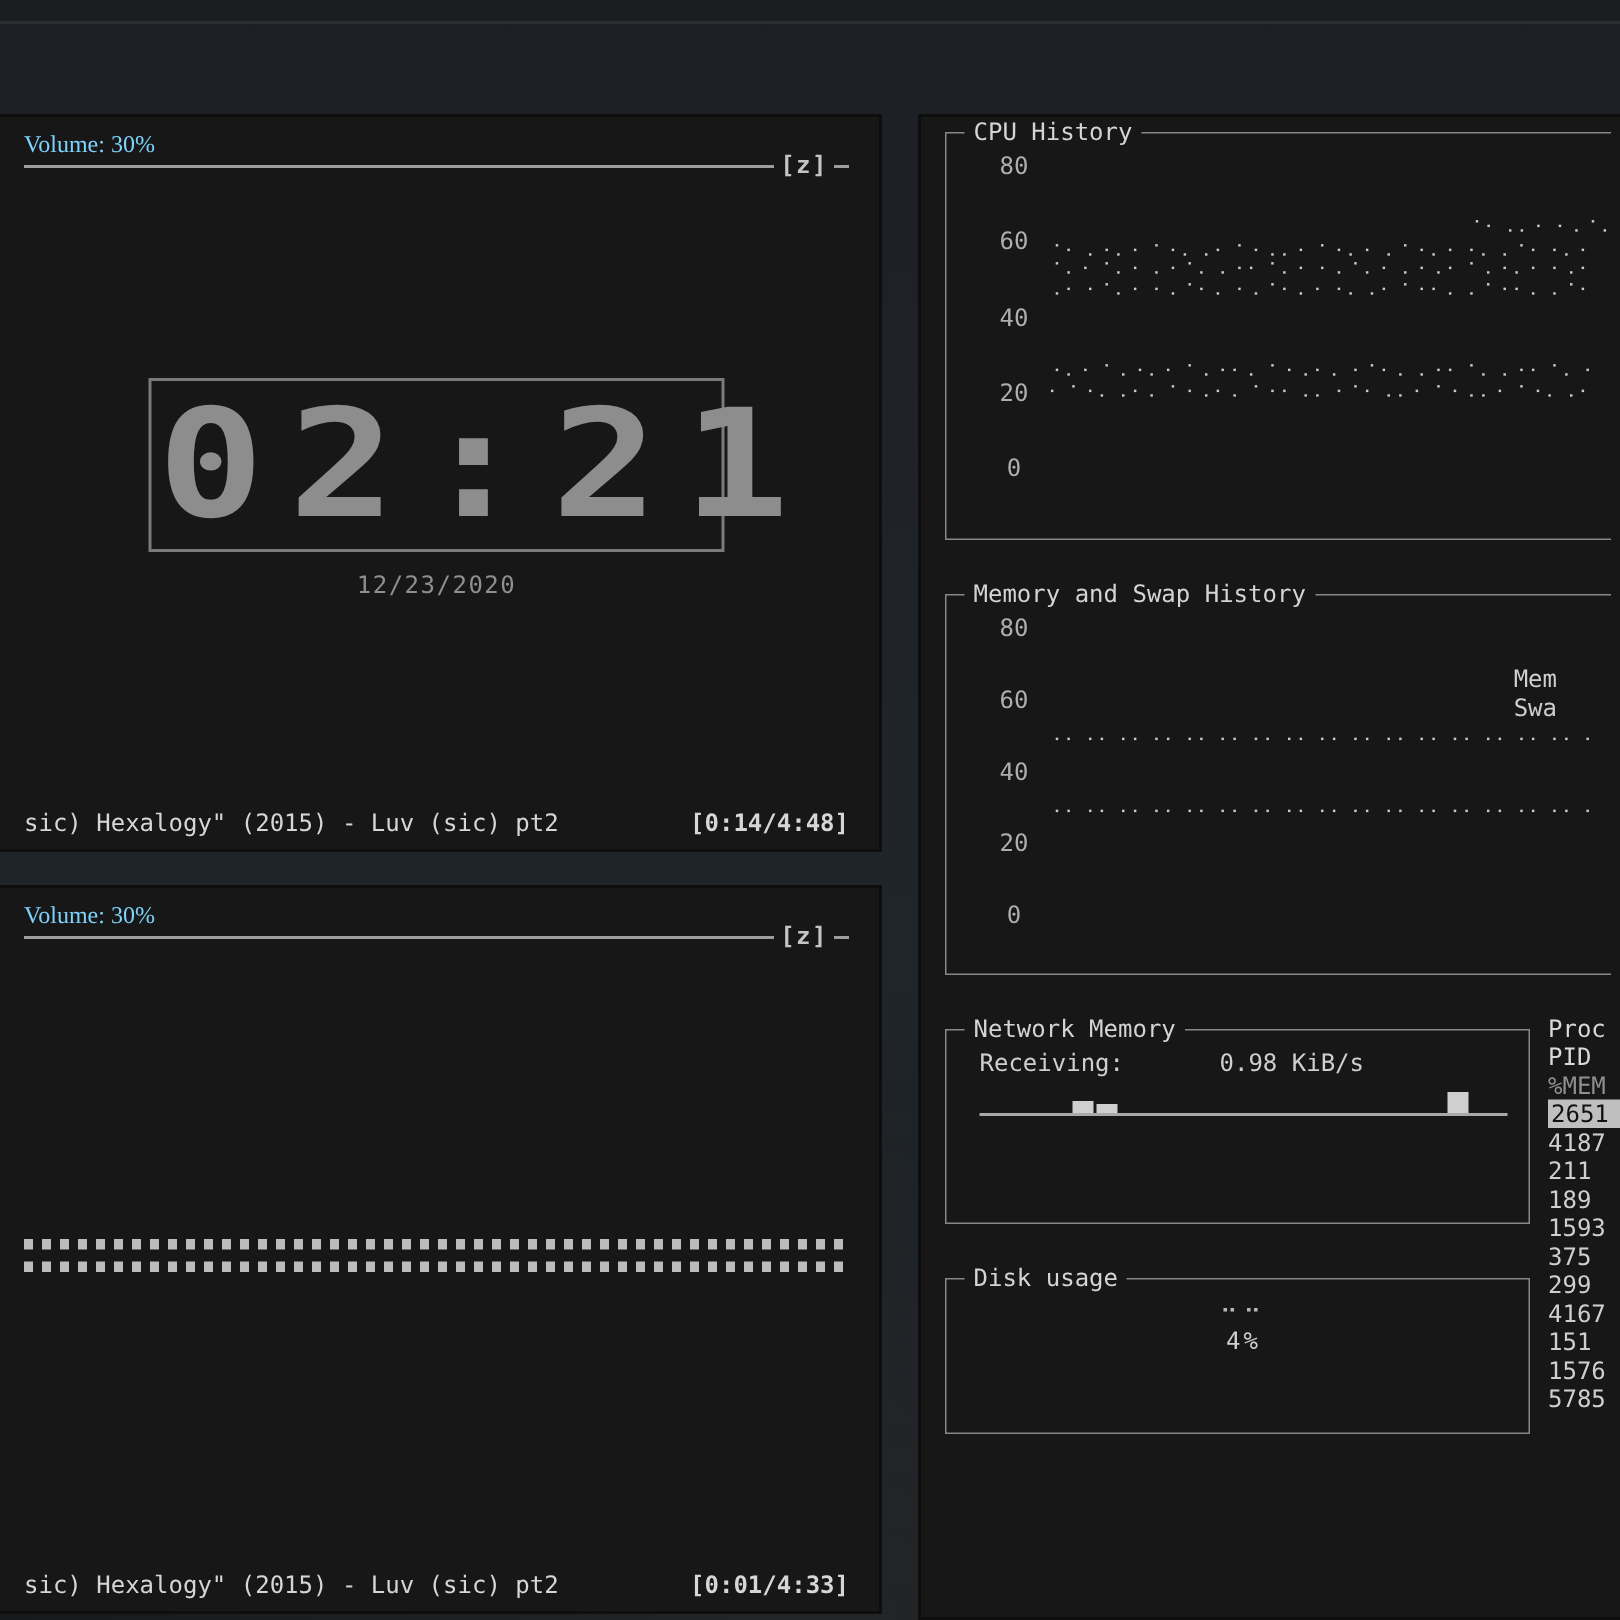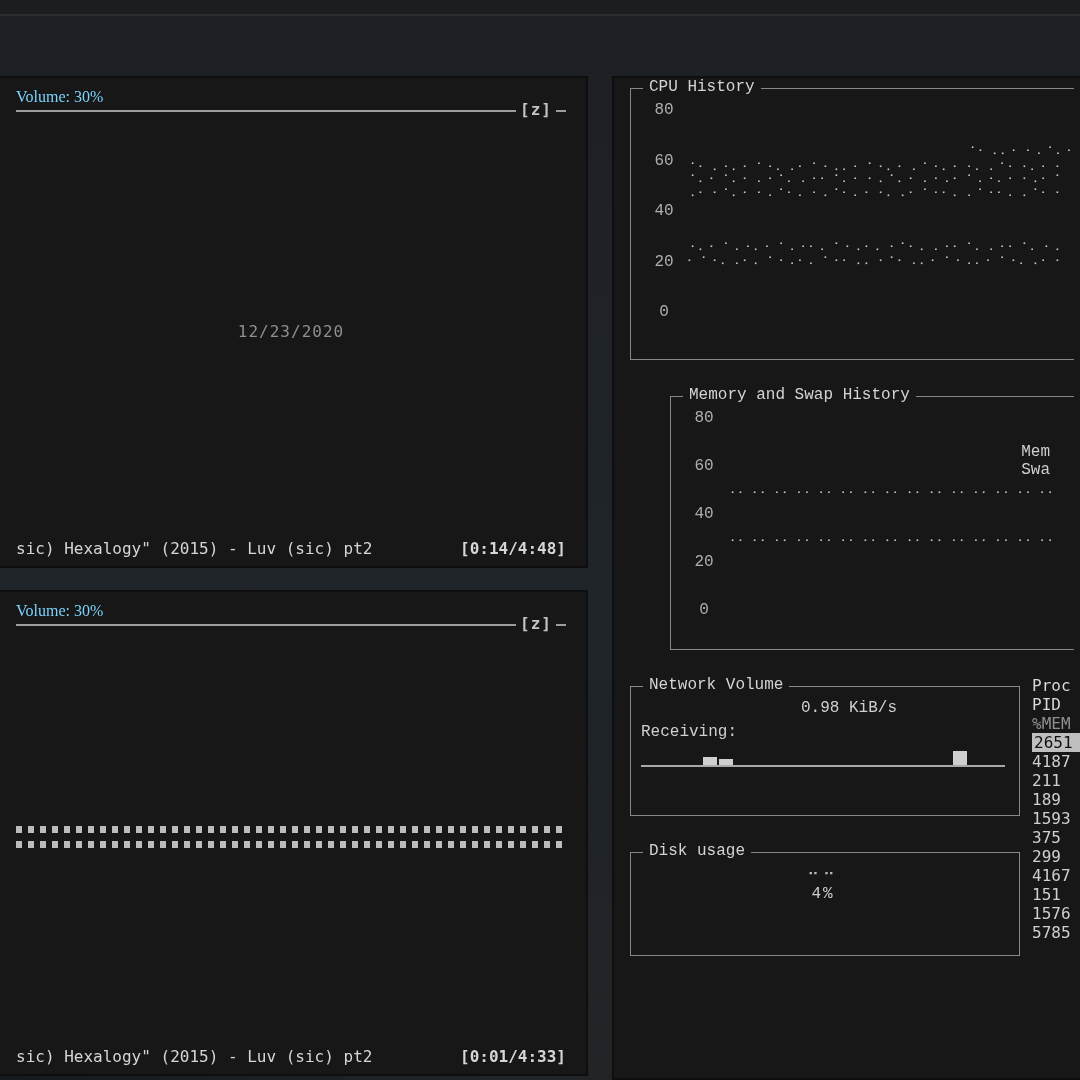--- a/index.html
+++ b/index.html
@@ -110,23 +110,22 @@
   }
 
   
   .sys {
     padding: 4px 10px 12px 16px;
     color: #cfcfcf;
   }
   .panel {
     border: 1px solid #888;
     position: relative;
-    padding: 12px 14px 14px 10px;
+    padding: 12px 14px 14px 22px;
     margin-bottom: 36px;
-    font-family: Liberation Mono, monospace;
   }
   .panel > .ptitle {
     position: absolute;
     top: -11px;
     left: 12px;
     background: #171717;
     padding: 0 6px;
     color: #d4d4d4;
   }
 
@@ -151,28 +150,28 @@
     left: 0; right: 0;
     height: 10px;
     font-size: 11px;
     letter-spacing: 3px;
     color: #c9c9c9;
     white-space: nowrap;
     overflow: hidden;
   }
   .mem-legend {
     position: absolute;
-    right: 10px;
+    right: 22px;
     top: 34px;
     text-align: right;
     color: #cfcfcf;
   }
 
   .netrow { display: flex; }
-  .netrow .k { width: 160px; margin-top: 24px; }
+  .netrow .k { width: 160px; }
   .netbars {
     position: relative;
     height: 20px;
     margin-top: 6px;
     border-bottom: 2px solid #a9a9a9;
   }
   .netbars .nb {
     position: absolute;
     bottom: 0;
     width: 14px;
@@ -203,20 +202,23 @@
 <div class="desktop">
   <div class="topbar"></div>
 
   <div class="term mus" style="left:-6px; top:76px; width:594px; height:492px;">
     <div class="volline">Volume: 30%</div>
     <div class="volrule">
       <span class="zkey">[z]</span>
     </div>
 
     <div class="clockwrap">
+      <div class="clockbox">
+        <div class="bigclock">02:21</div>
+      </div>
       <div class="clockdate">12/23/2020</div>
     </div>
 
     <div class="mus-bottom">
       <span>sic) Hexalogy" (2015) - Luv (sic) pt2</span>
       <span class="time">[0:14/4:48]</span>
     </div>
   </div>
 
   <div class="term mus" style="left:-6px; top:590px; width:594px; height:486px;">
@@ -252,21 +254,21 @@
           <div class="dots-row" style="top:72px;">⠈⠄⠂⠈⠄⠂⠠⠐⠈⠄⠠⠐⠂⠈⠄⠂⠐⠠⠈⠄⠂⠠⠐⠠⠂⠈⠠⠐⠄⠂⠐⠠⠂⠈⠄⠂⠠⠐⠂⠄⠈⠂⠠⠐⠄⠂⠈⠐⠄⠠⠂⠄⠈⠂⠠⠐⠄⠂⠈⠁</div>
           <div class="dots-row" style="top:86px;">⠠⠂⠐⠈⠄⠂⠐⠠⠈⠂⠄⠐⠠⠈⠂⠄⠂⠐⠄⠠⠂⠈⠐⠂⠄⠠⠈⠐⠂⠄⠠⠈⠂⠐⠠⠄⠂⠈⠐⠠⠂⠄⠈⠐⠠⠂⠄⠈⠐⠂⠠⠄⠂⠈⠐⠄⠂⠐⠈⠄</div>
           <div class="dots-row" style="top:60px;">⠈⠂⠠⠐⠄⠂⠈⠐⠄⠠⠂⠈⠐⠠⠄⠂⠈⠐⠄⠂⠠⠈⠐⠄⠂⠐⠄⠠⠈⠂⠐⠄⠂⠐⠄⠠⠂⠈⠐⠄⠠⠂⠄⠈⠐⠂⠠⠄⠈⠐⠂⠄⠠⠈⠐⠂⠄⠠⠐⠂</div>
           <div class="dots-row" style="top:140px;">⠐⠄⠂⠈⠠⠐⠄⠂⠈⠠⠐⠂⠄⠈⠐⠠⠂⠄⠐⠈⠂⠄⠠⠐⠂⠈⠄⠠⠐⠂⠈⠄⠐⠠⠂⠈⠄⠐⠂⠠⠈⠄⠐⠂⠄⠠⠐⠈⠂⠄⠐⠠⠂⠈⠄⠐⠂⠄⠠⠐</div>
           <div class="dots-row" style="top:154px;">⠂⠈⠐⠄⠠⠂⠄⠈⠐⠠⠂⠄⠈⠐⠂⠠⠄⠐⠈⠂⠠⠄⠂⠈⠐⠠⠄⠂⠈⠐⠄⠠⠂⠐⠈⠂⠄⠠⠐⠈⠂⠄⠐⠠⠈⠂⠄⠐⠠⠂⠈⠄⠐⠠⠂⠈⠄⠐⠂⠠</div>
           <div class="dots-row" style="top:44px; left:280px; width:170px;">⠈⠂⠠⠄⠂⠐⠠⠈⠄⠂⠐⠈⠠⠂⠄⠐⠂⠈⠠⠄⠂⠐⠈⠂⠄⠠⠐⠂⠈⠄</div>
         </div>
       </div>
     </div>
 
-    <div class="panel" style="height:254px; border-right:none;margin-left:40px;">
+    <div class="panel" style="height:254px; border-right:none;">
       <span class="ptitle">Memory and Swap History</span>
       <div class="graph" style="height:210px;">
         <div class="yaxis">
           <span>80</span>
           <span>60</span>
           <span>40</span>
           <span>20</span>
           <span>0</span>
         </div>
         <div class="plot">
@@ -274,21 +276,21 @@
           <div class="dots-row" style="top:126px;">⠐⠂⠐⠂⠐⠂⠐⠂⠐⠂⠐⠂⠐⠂⠐⠂⠐⠂⠐⠂⠐⠂⠐⠂⠐⠂⠐⠂⠐⠂⠐⠂⠐⠂⠐⠂⠐⠂⠐⠂⠐⠂⠐⠂⠐⠂⠐⠂⠐⠂⠐⠂⠐⠂⠐⠂⠐⠂⠐⠂</div>
           <div class="mem-legend">
             <div>Mem</div>
             <div>Swa</div>
           </div>
         </div>
       </div>
     </div>
 
     <div class="panel" style="width:390px; height:130px; margin-bottom:36px;">
-      <span class="ptitle">Network Volume</span>
+      <span class="ptitle">Network Memory</span>
       <div class="netrow">
         <span class="k">Receiving:</span>
         <span>0.98 KiB/s</span>
       </div>
       <div class="netbars">
         <div class="nb" style="left:62px;  height:8px;"></div>
         <div class="nb" style="left:78px;  height:6px;"></div>
         <div class="nb" style="left:312px; height:14px;"></div>
       </div>
     </div>

